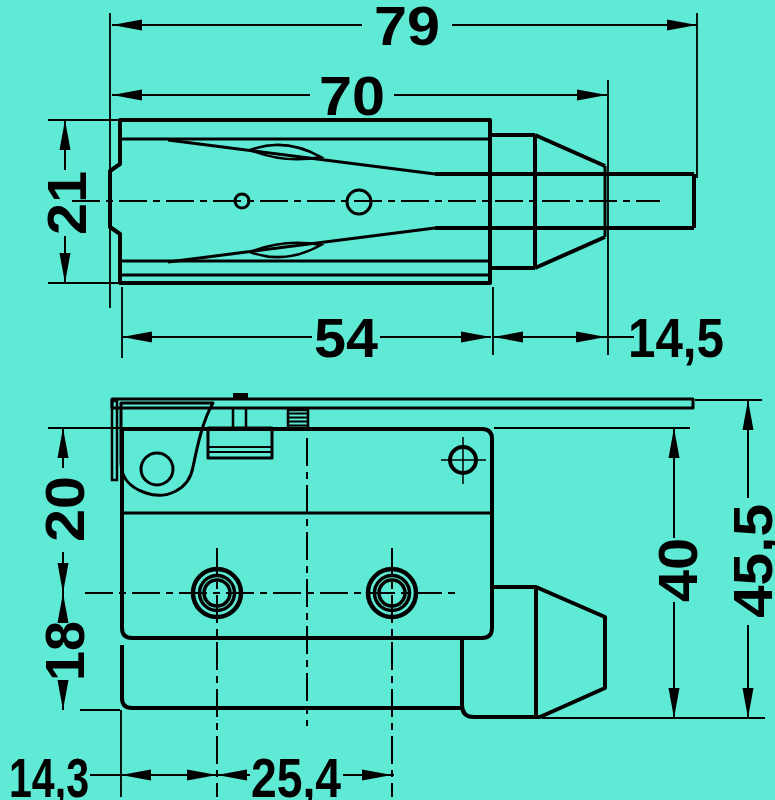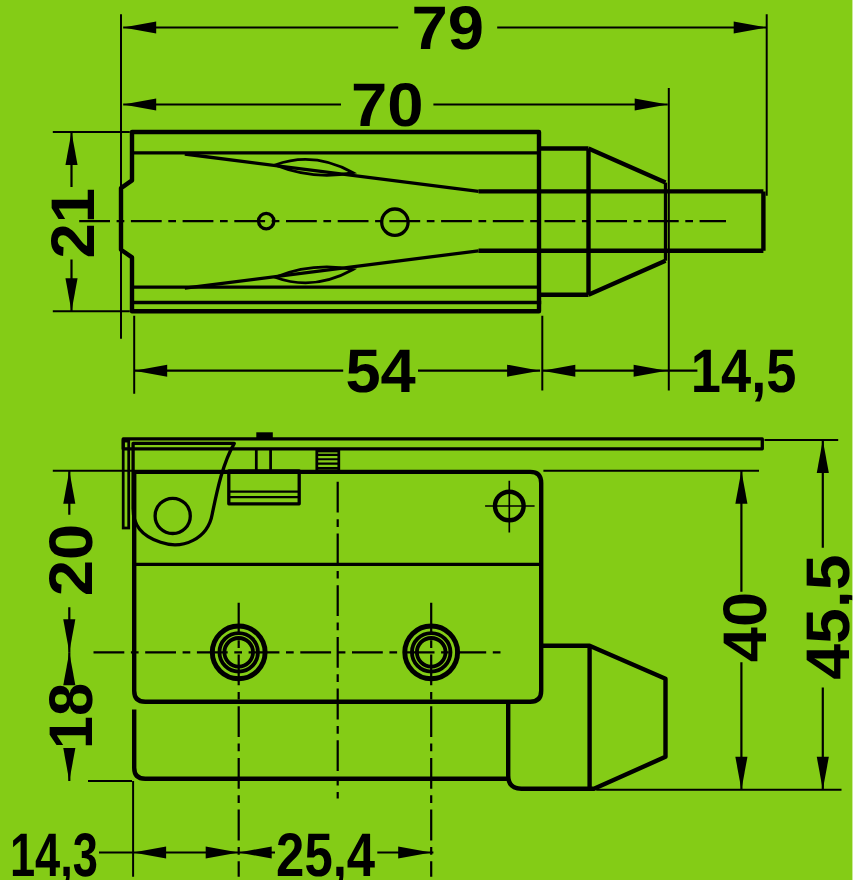--- a/index.html
+++ b/index.html
@@ -1,16 +1,16 @@
 <!DOCTYPE html>
 <html><head>
 <meta charset="utf-8">
 <style>
   html,body{margin:0;padding:0;background:#ffffff;}
-  .stage{width:775px;height:800px;background:#84cc16;position:relative;overflow:hidden;}
+  .stage{width:775px;height:800px;background:#5eead4;position:relative;overflow:hidden;}
   svg{display:block;}
   .dimtext{
     font-family:"Liberation Sans","DejaVu Sans",sans-serif;
     font-weight:bold;
     font-size:56px;
     fill:#000000;
   }
   .thick{stroke:#000;stroke-width:4;fill:none;stroke-linejoin:round;}
   .med{stroke:#000;stroke-width:3;fill:none;stroke-linejoin:round;}
   .med2{stroke:#000;stroke-width:2.5;fill:none;}

